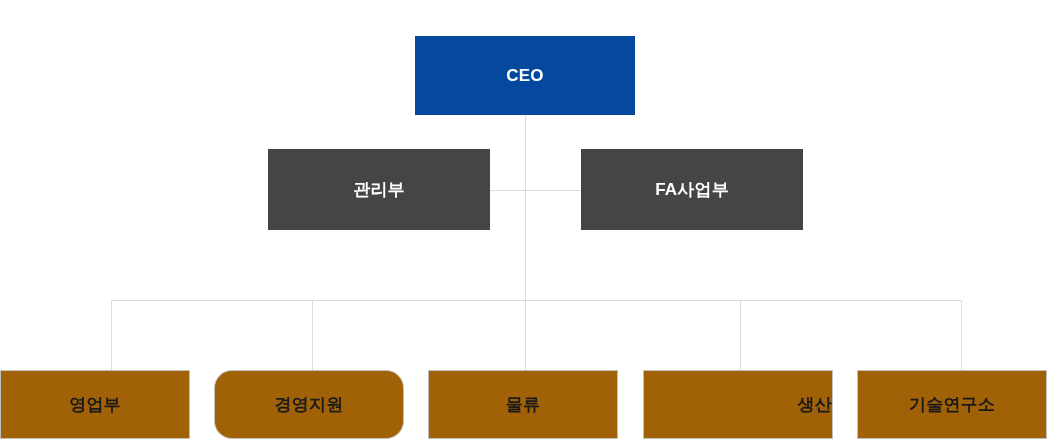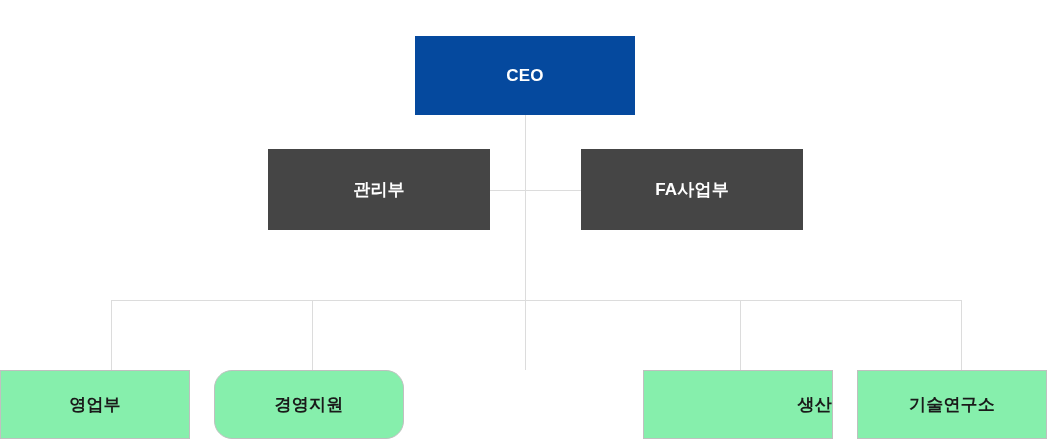--- a/index.html
+++ b/index.html
@@ -39,21 +39,21 @@
   }
   .node.dept {
     top: 149px; width: 222px; height: 81px;
     background: var(--dept-bg);
     color: #ffffff;
   }
   .node.dept.dept-0 { left: 224px; margin-left: 44px; }
   .node.dept.dept-1 { left: 581px; }
   .node.leaf {
     top: 370px; width: 190px; height: 69px;
-    background: #86efac;
+    background: #a16207;
     border: 1px solid var(--leaf-border);
     color: var(--leaf-text);
   }
   .node.leaf.leaf-0 { left: 0; }
   .node.leaf.leaf-1 { left: 214px; border-radius: 18px; }
   .node.leaf.leaf-2 { left: 428px; }
   .node.leaf.leaf-3 { left: 643px; justify-content: flex-end; }
   .node.leaf.leaf-4 { left: 857px; }
   .line {
     position: absolute;
@@ -93,20 +93,23 @@
   <div class="node dept dept-1">
     <span>FA사업부</span>
   </div>
 
   <div class="node leaf leaf-0">
     <span>영업부</span>
   </div>
   <div class="node leaf leaf-1">
     <span>경영지원</span>
   </div>
+  <div class="node leaf leaf-2">
+    <span>물류</span>
+  </div>
   <div class="node leaf leaf-3">
     <span>생산</span>
   </div>
   <div class="node leaf leaf-4">
     <span>기술연구소</span>
   </div>
 
 </div>
 
 </body></html>

